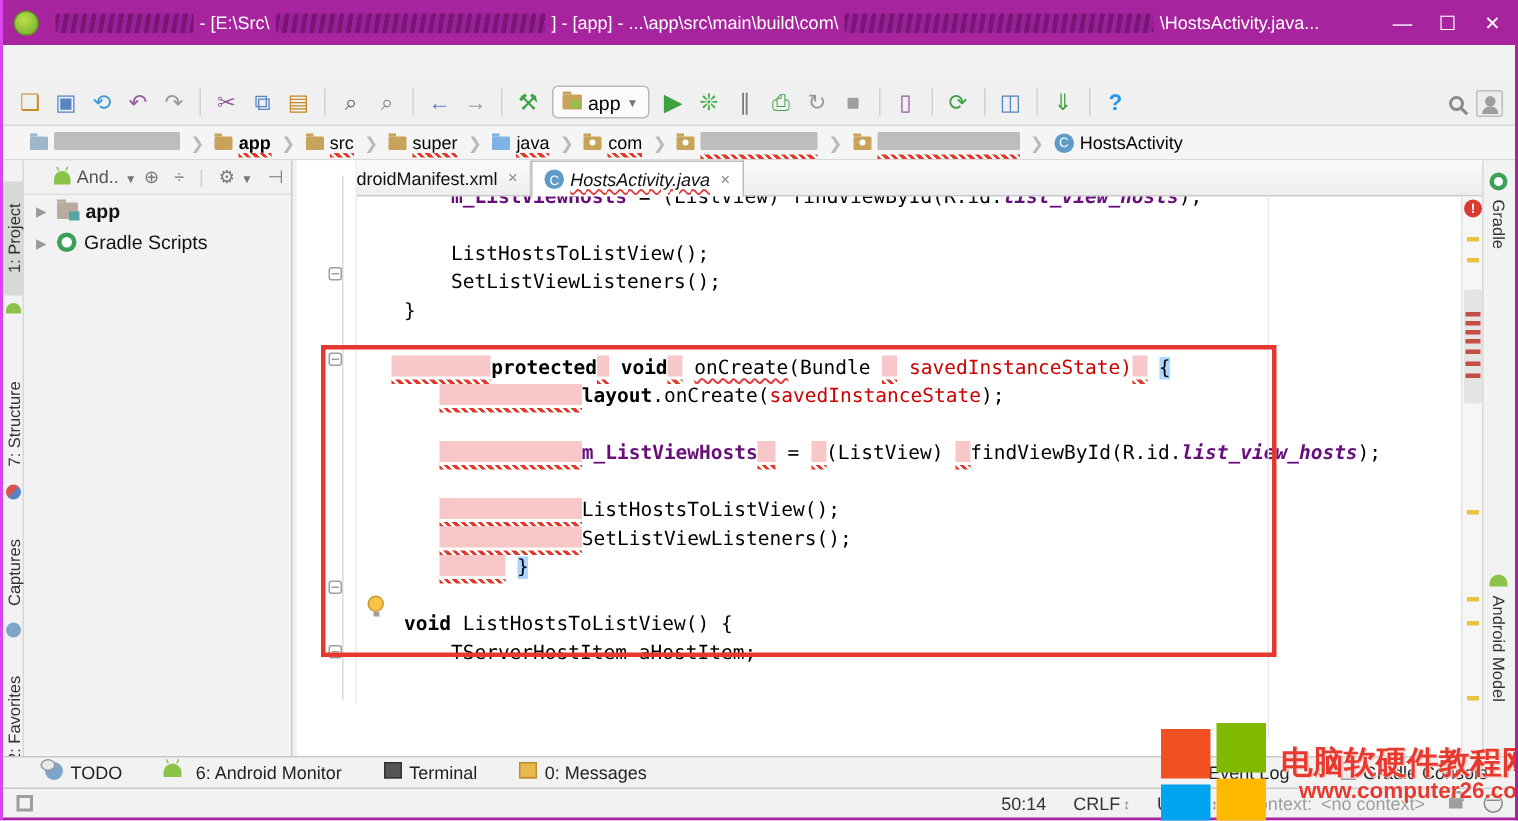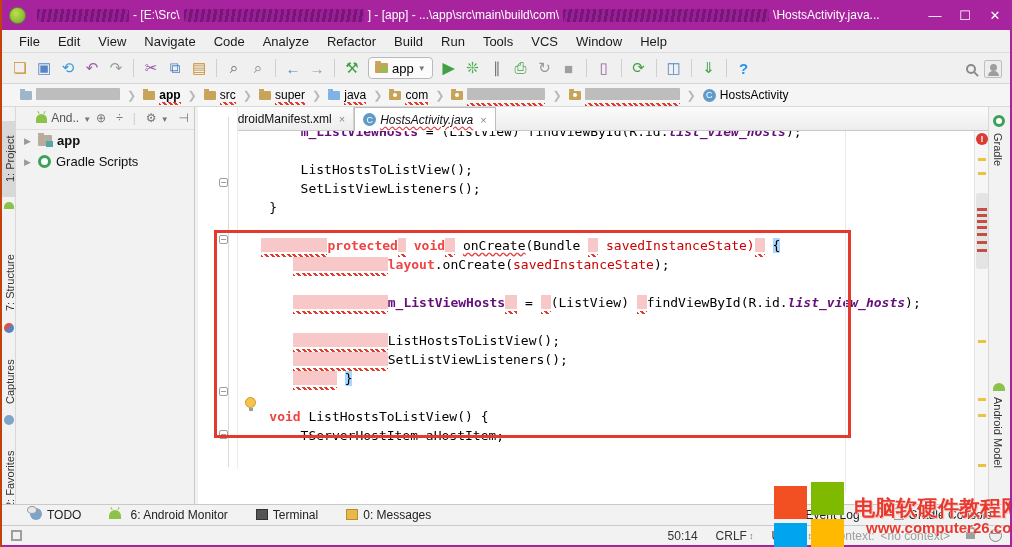--- a/index.html
+++ b/index.html
@@ -1,18 +1,18 @@
 <!DOCTYPE html>
 <html><head>
 <meta charset="utf-8">
 <style>
   * { margin:0; padding:0; box-sizing:border-box; }
   html,body { width:1012px; height:547px; font-family:"Liberation Sans", sans-serif; }
   #window { position:relative; width:1012px; height:547px; background:#F2F2F2; overflow:hidden;
-            border-left:2px solid #c2410c; border-right:2px solid #A8249E; }
+            border-left:2px solid #d946ef; border-right:2px solid #A8249E; }
 
   
   #titlebar { position:absolute; left:-2px; top:0; width:1012px; height:30px; background:#A8249E; color:#fff;
               display:flex; align-items:center; font-size:12px; }
   .app-logo { width:17px; height:17px; border-radius:50%; background:radial-gradient(circle at 40% 35%, #BCE04A, #6FA82E);
               margin:0 7px 0 9px; border:1px solid #5d8f25; }
   .scribble { height:13px; background:repeating-linear-gradient(100deg,#7A1573 0 3px,#97219B 3px 6px); border-radius:2px; margin:0 4px; }
   .title-seg { white-space:pre; }
   #win-controls { position:absolute; right:2px; top:0; height:30px; display:flex; }
   .wc { width:30px; height:30px; display:flex; align-items:center; justify-content:center; color:#fff; font-size:13px; }
@@ -95,21 +95,21 @@
   #code-wrap { position:absolute; left:0; top:24px; width:776px; height:362px; overflow:hidden; }
   #gutter { position:absolute; left:0; top:0; width:40px; height:362px; background:#FFFFFF; border-right:1px solid #ECECEC; }
   #fold-line { position:absolute; left:30px; top:10px; width:1px; height:350px; background:#DADADA; }
   .fold { position:absolute; left:21px; width:9px; height:9px; background:#fff; border:1px solid #9E9E9E; border-radius:2px; }
   .fold::after { content:""; position:absolute; left:1px; top:3px; width:5px; height:1px; background:#9E9E9E; }
   .bulb { position:absolute; left:47px; width:11px; height:11px; background:#F6C44A; border:1px solid #C99B2F; border-radius:50%; }
   .bulb::after { content:""; position:absolute; left:3px; bottom:-4px; width:4px; height:3px; background:#9E9E9E; }
 
   #code { position:absolute; left:40px; top:-9px; font-family:"DejaVu Sans Mono", monospace; font-size:13px; line-height:19px; color:#000; }
   .code-line { white-space:pre; height:19px; }
-  .c-k { color:#ef4444; font-weight:bold; }
+  .c-k { color:#000000; font-weight:bold; }
   .c-a { color:#808000; }
   .c-f { color:#660E7A; font-weight:bold; }
   .c-fi { color:#660E7A; font-weight:bold; font-style:italic; }
   .c-r { color:#CC0000; }
   .c-br { background:#A9D7FF; }
   .c-sq { text-decoration:underline; text-decoration-style:wavy; text-decoration-color:#E04040; text-underline-offset:2px; }
   .c-blk { display:inline-block; height:14px; vertical-align:-2px; }
   .c-pk { background:#F8C7C7; position:relative; }
   .c-pk::after { content:""; position:absolute; left:0; right:0; bottom:-5px; height:3px;
                  background:repeating-linear-gradient(45deg,#E23B2E 0 2px,transparent 2px 4px); }
@@ -182,35 +182,20 @@
     <span class="title-seg">] - [app] - ...\app\src\main\build\com\</span>
     <div class="scribble" style="width:206px"></div>
     <span class="title-seg">\HostsActivity.java...</span>
     <div id="win-controls">
       <div class="wc">—</div>
       <div class="wc">☐</div>
       <div class="wc">✕</div>
     </div>
   </div>
 
-  <div id="menubar">
-      <span class="menu-item">File</span>
-      <span class="menu-item">Edit</span>
-      <span class="menu-item">View</span>
-      <span class="menu-item">Navigate</span>
-      <span class="menu-item">Code</span>
-      <span class="menu-item">Analyze</span>
-      <span class="menu-item">Refactor</span>
-      <span class="menu-item">Build</span>
-      <span class="menu-item">Run</span>
-      <span class="menu-item">Tools</span>
-      <span class="menu-item">VCS</span>
-      <span class="menu-item">Window</span>
-      <span class="menu-item">Help</span>
-    </div>
 
   <div id="toolbar">
       <span class="tb" style="color: rgb(201, 138, 43);">❏</span>
       <span class="tb" style="color: rgb(85, 133, 197);">▣</span>
       <span class="tb" style="color: rgb(58, 154, 217);">⟲</span>
       <span class="tb" style="color: rgb(154, 91, 165);">↶</span>
       <span class="tb" style="color: rgb(153, 153, 153);">↷</span>
       <div class="tb-sep"></div>
       <span class="tb" style="color: rgb(154, 91, 165);">✂</span>
       <span class="tb" style="color: rgb(85, 133, 197);">⧉</span>

